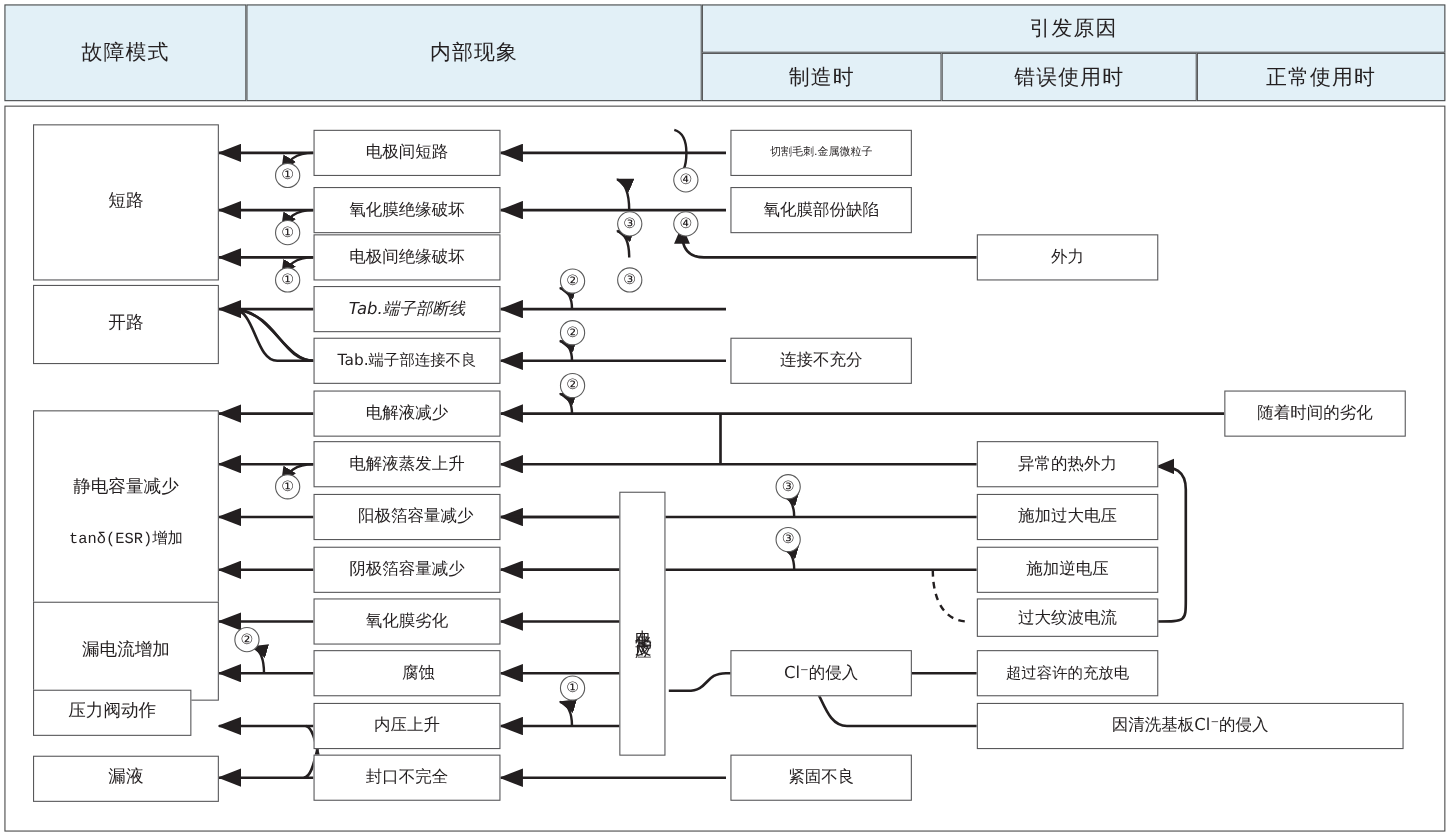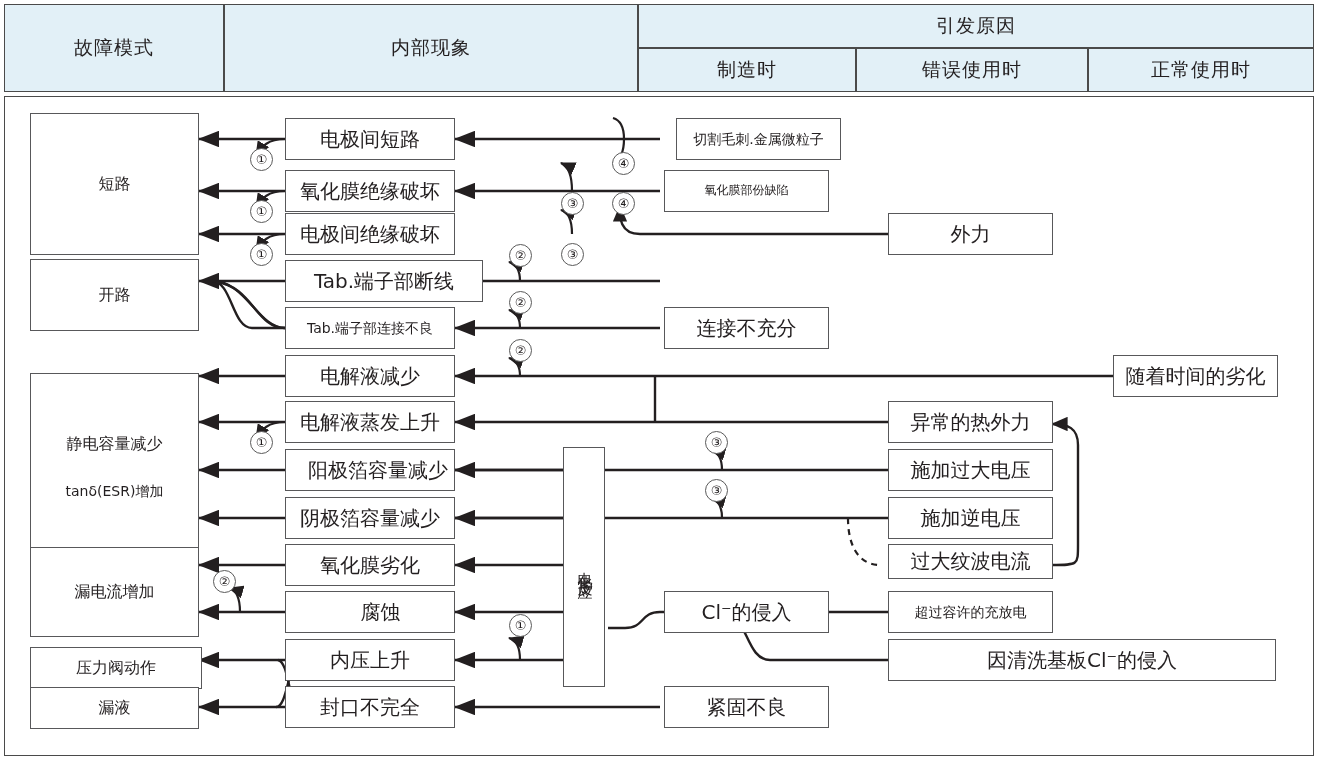--- a/index.html
+++ b/index.html
@@ -8,22 +8,22 @@
 
   
   .hdr{position:absolute;box-sizing:border-box;background:#e2f0f7;border:1.5px solid #4a4a4a;
        display:flex;align-items:center;justify-content:center;color:#231f20;font-size:19px;letter-spacing:1px;}
   
   .frame{position:absolute;box-sizing:border-box;border:1.5px solid #4a4a4a;background:#fff;}
 
   
   .box{position:absolute;box-sizing:border-box;border:1.5px solid #58585a;background:#fff;
        display:flex;align-items:center;justify-content:center;text-align:center;
-       color:#231f20;font-size:20px;line-height:1.45;z-index:5;}
-  .box.mode{font-size:16px;}
+       color:#231f20;font-size:15px;line-height:1.45;z-index:5;}
+  .box.mode{font-size:16px;font-family:Liberation Mono, monospace;}
   .box.tall{flex-direction:column;}
   .box.vert{writing-mode:vertical-rl;text-orientation:upright;letter-spacing:3px;font-size:15px;}
   .box .sub{display:block;font-size:14px;}
   .box .l2{margin-top:26px;}
 
   
   #wires{position:absolute;left:0;top:0;width:1318px;height:760px;z-index:2;}
   #wires line,#wires path{stroke:#231f20;fill:none;}
 
   
@@ -163,41 +163,41 @@
   <div class="cnum" style="left:612px;top:152px">④</div>
   <div class="cnum" style="left:612px;top:192px">④</div>
 
   <div class="box mode" style="left:30px;top:113px;width:169px;height:142px;">短路</div>
   <div class="box mode" style="left:30px;top:259px;width:169px;height:72px;">开路</div>
   <div class="box mode tall" style="left:30px;top:355px;width:169px;height:188px;margin-top:18px;">
     <span>静电容量减少</span>
     <span class="sub l2">tanδ(ESR)增加</span>
   </div>
   <div class="box mode" style="left:30px;top:547px;width:169px;height:90px;">漏电流增加</div>
-  <div class="box mode" style="left:30px;top:627px;width:172px;height:42px;margin-top:20px;">压力阀动作</div>
+  <div class="box mode" style="left:30px;top:627px;width:144px;height:42px;">压力阀动作</div>
   <div class="box mode" style="left:30px;top:687px;width:169px;height:42px;">漏液</div>
 
   <div class="box" style="left:285px;top:118px;width:170px;height:42px;">电极间短路</div>
   <div class="box" style="left:285px;top:170px;width:170px;height:42px;">氧化膜绝缘破坏</div>
   <div class="box" style="left:285px;top:213px;width:170px;height:42px;">电极间绝缘破坏</div>
-  <div class="box" style="left:285px;top:260px;width:198px;height:42px;">Tab.端子部断线</div>
+  <div class="box" style="left:285px;top:260px;width:170px;height:42px;font-style:italic;">Tab.端子部断线</div>
   <div class="box" style="left:285px;top:307px;width:170px;height:42px;font-size:14px;">Tab.端子部连接不良</div>
   <div class="box" style="left:285px;top:355px;width:170px;height:42px;">电解液减少</div>
   <div class="box" style="left:285px;top:401px;width:170px;height:42px;">电解液蒸发上升</div>
   <div class="box" style="left:285px;top:449px;width:170px;height:42px;padding-left:16px;">阳极箔容量减少</div>
   <div class="box" style="left:285px;top:497px;width:170px;height:42px;">阴极箔容量减少</div>
   <div class="box" style="left:285px;top:544px;width:170px;height:42px;">氧化膜劣化</div>
   <div class="box" style="left:285px;top:591px;width:170px;height:42px;padding-left:21px;">腐蚀</div>
   <div class="box" style="left:285px;top:639px;width:170px;height:42px;">内压上升</div>
   <div class="box" style="left:285px;top:686px;width:170px;height:42px;">封口不完全</div>
 
   <div class="box vert" style="left:563px;top:447px;width:42px;height:240px;">电化学反应</div>
 
-  <div class="box" style="left:664px;top:118px;width:165px;height:42px;font-size:14px;margin-left:12px;">切割毛刺.金属微粒子</div>
-  <div class="box" style="left:664px;top:170px;width:165px;height:42px;font-size:12px;">氧化膜部份缺陷</div>
+  <div class="box" style="left:664px;top:118px;width:165px;height:42px;font-size:10px;">切割毛刺.金属微粒子</div>
+  <div class="box" style="left:664px;top:170px;width:165px;height:42px;font-size:15px;">氧化膜部份缺陷</div>
   <div class="box" style="left:664px;top:307px;width:165px;height:42px;">连接不充分</div>
   <div class="box" style="left:664px;top:591px;width:165px;height:42px;">Cl⁻的侵入</div>
 
   <div class="box" style="left:888px;top:213px;width:165px;height:42px;">外力</div>
   <div class="box" style="left:888px;top:401px;width:165px;height:42px;">异常的热外力</div>
   <div class="box" style="left:888px;top:449px;width:165px;height:42px;">施加过大电压</div>
   <div class="box" style="left:888px;top:497px;width:165px;height:42px;">施加逆电压</div>
   <div class="box" style="left:888px;top:544px;width:165px;height:35px;">过大纹波电流</div>
   <div class="box" style="left:888px;top:591px;width:165px;height:42px;font-size:14px;">超过容许的充放电</div>
   <div class="box" style="left:888px;top:639px;width:388px;height:42px;">因清洗基板Cl⁻的侵入</div>

